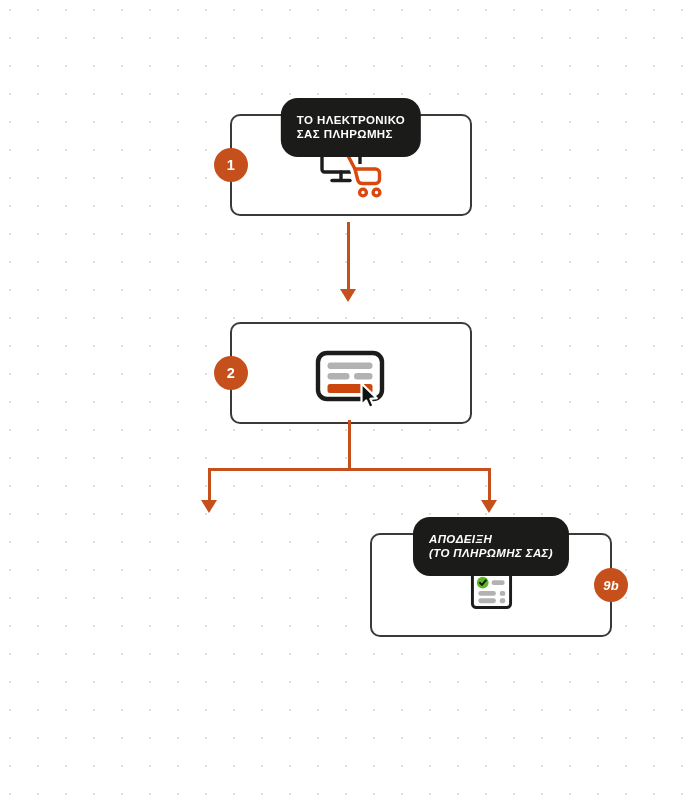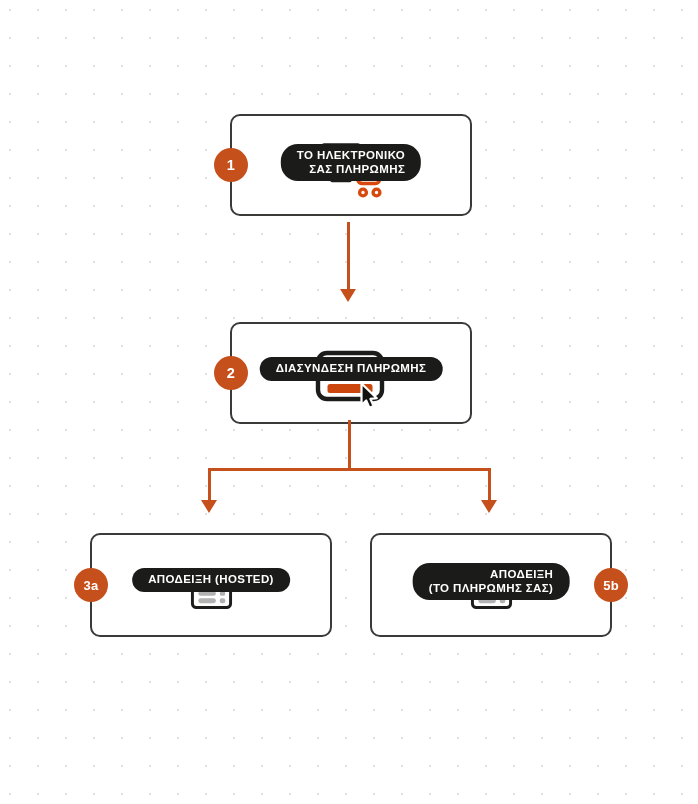--- a/index.html
+++ b/index.html
@@ -19,26 +19,26 @@
     background-image:radial-gradient(circle,var(--dot-grid) 1.1px,transparent 1.45px);
     background-size:28px 28px;background-position:24px 24px;
   }
   .node{
     position:absolute;background:#fff;border:2px solid var(--node-border);
     border-radius:10px;display:flex;align-items:center;justify-content:center;
   }
   .node-step1{left:230px;top:114px;width:238px;height:98px;}
   .node-step2{left:230px;top:322px;width:238px;height:98px;}
   .node-step3a{left:90px;top:533px;width:238px;height:100px;}
-  .node-step3b{left:370px;top:533px;width:238px;height:100px;}
+  .node-step3b{left:370px;top:533px;width:238px;height:100px;font-style:italic;}
   .pill{
     position:absolute;left:50%;transform:translateX(-50%);
-    background:var(--pill-bg);color:#fff;font-weight:bold;text-align:right;
-    border-radius:17px;padding:5px 16px;font-size:11.5px;line-height:13.5px;
-    letter-spacing:.4px;white-space:nowrap;z-index:3;margin-top:46px;
+    background:var(--pill-bg);color:#fff;font-weight:bold;text-align:left;
+    border-radius:17px;padding:16px 16px;font-size:11.5px;line-height:13.5px;
+    letter-spacing:.4px;white-space:nowrap;z-index:3;
   }
   .pill-1line{top:-13px;}
   .pill-2line{top:-18px;}
   .pill span{display:block;}
   .badge{
     position:absolute;width:34px;height:34px;border-radius:50%;
     background:var(--accent);color:#fff;font-weight:bold;font-size:14.5px;
     display:flex;align-items:center;justify-content:center;
     top:50%;margin-top:-17px;z-index:4;letter-spacing:.2px;
   }
@@ -82,68 +82,47 @@
         <circle cx="45" cy="51.5" r="3.4"></circle>
         <circle cx="58.5" cy="51.5" r="3.4"></circle>
       </g>
     </svg>
   </div>
 
   <div class="vline" style="left:346.5px;top:222px;height:68px;"></div>
   <div class="arrowhead" style="left:340px;top:289px;"></div>
 
   <div class="node node-step2">
-    <div class="pill pill-1line">
-      <span>ΔΙΑΣΥΝΔΕΣΗ ΠΛΗΡΩΜΗΣ</span>
-    </div>
     <div class="badge badge-left">2</div>
     <svg class="icon-step2" width="72" height="62" viewBox="0 0 72 62">
       <rect x="3" y="3" width="64" height="46" rx="9" fill="#fff" stroke="#1c1c1a" stroke-width="4.4"></rect>
       <g style="fill:var(--bar-gray)">
         <rect x="12.5" y="12.5" width="45" height="6.5" rx="3"></rect>
         <rect x="12.5" y="23" width="22" height="6.5" rx="3"></rect>
         <rect x="39" y="23" width="18.5" height="6.5" rx="3"></rect>
       </g>
       <rect x="12.5" y="34" width="45" height="9" rx="2.5" style="fill:var(--bar-orange)"></rect>
       <path d="M46.5 33.5 V55 L51.2 50.5 L54.4 57.8 L58.6 56 L55.4 48.9 L61.8 48.2 Z" fill="#111" stroke="#fff" stroke-width="2.2" stroke-linejoin="round"></path>
     </svg>
   </div>
 
   <div class="vline" style="left:347.5px;top:420px;height:50px;"></div>
   <div class="hline" style="left:207.5px;top:467.5px;width:283px;"></div>
   <div class="vline" style="left:207.5px;top:469px;height:32px;"></div>
   <div class="arrowhead" style="left:201px;top:500px;"></div>
   <div class="vline" style="left:487.5px;top:469px;height:32px;"></div>
   <div class="arrowhead" style="left:481px;top:500px;"></div>
 
-  <div class="node node-step3a">
-    <div class="pill pill-1line">
-      <span>ΑΠΟΔΕΙΞΗ (HOSTED)</span>
-    </div>
-    <div class="badge badge-left" style="font-size:13px;">3a</div>
-    <svg class="icon-step3" width="47" height="45" viewBox="0 0 48 46">
-      <path d="M4.5 8.5 L7.75 3.5 L11 8.5 L14.25 3.5 L17.5 8.5 L20.75 3.5 L24 8.5 L27.25 3.5 L30.5 8.5 L33.75 3.5 L37 8.5 L40.25 3.5 L43.5 8.5 V38.5 A4 4 0 0 1 39.5 42.5 H8.5 A4 4 0 0 1 4.5 38.5 Z" fill="#fff" stroke="#1c1c1a" stroke-width="3" stroke-linejoin="round"></path>
-      <circle cx="15" cy="17" r="6" style="fill:var(--green)"></circle>
-      <path d="M12.2 17.2 l2 2.1 l4 -4.6" fill="none" stroke="#111" stroke-width="2" stroke-linecap="round" stroke-linejoin="round"></path>
-      <g style="fill:var(--bar-gray)">
-        <rect x="24" y="14.5" width="13.5" height="5" rx="2.5"></rect>
-        <rect x="10.5" y="25.5" width="18" height="5" rx="2.5"></rect>
-        <rect x="32.5" y="25.5" width="5.5" height="5" rx="2"></rect>
-        <rect x="10.5" y="33" width="18" height="5" rx="2.5"></rect>
-        <rect x="32.5" y="33" width="5.5" height="5" rx="2"></rect>
-      </g>
-    </svg>
-  </div>
 
   <div class="node node-step3b">
     <div class="pill pill-2line">
       <span>ΑΠΟΔΕΙΞΗ</span>
       <span>(ΤΟ ΠΛΗΡΩΜΗΣ ΣΑΣ)</span>
     </div>
-    <div class="badge badge-right" style="font-size:13px;">5b</div>
+    <div class="badge badge-right" style="font-size:13px;">9b</div>
     <svg class="icon-step3" width="47" height="45" viewBox="0 0 48 46">
       <path d="M4.5 8.5 L7.75 3.5 L11 8.5 L14.25 3.5 L17.5 8.5 L20.75 3.5 L24 8.5 L27.25 3.5 L30.5 8.5 L33.75 3.5 L37 8.5 L40.25 3.5 L43.5 8.5 V38.5 A4 4 0 0 1 39.5 42.5 H8.5 A4 4 0 0 1 4.5 38.5 Z" fill="#fff" stroke="#1c1c1a" stroke-width="3" stroke-linejoin="round"></path>
       <circle cx="15" cy="17" r="6" style="fill:var(--green)"></circle>
       <path d="M12.2 17.2 l2 2.1 l4 -4.6" fill="none" stroke="#111" stroke-width="2" stroke-linecap="round" stroke-linejoin="round"></path>
       <g style="fill:var(--bar-gray)">
         <rect x="24" y="14.5" width="13.5" height="5" rx="2.5"></rect>
         <rect x="10.5" y="25.5" width="18" height="5" rx="2.5"></rect>
         <rect x="32.5" y="25.5" width="5.5" height="5" rx="2"></rect>
         <rect x="10.5" y="33" width="18" height="5" rx="2.5"></rect>
         <rect x="32.5" y="33" width="5.5" height="5" rx="2"></rect>

